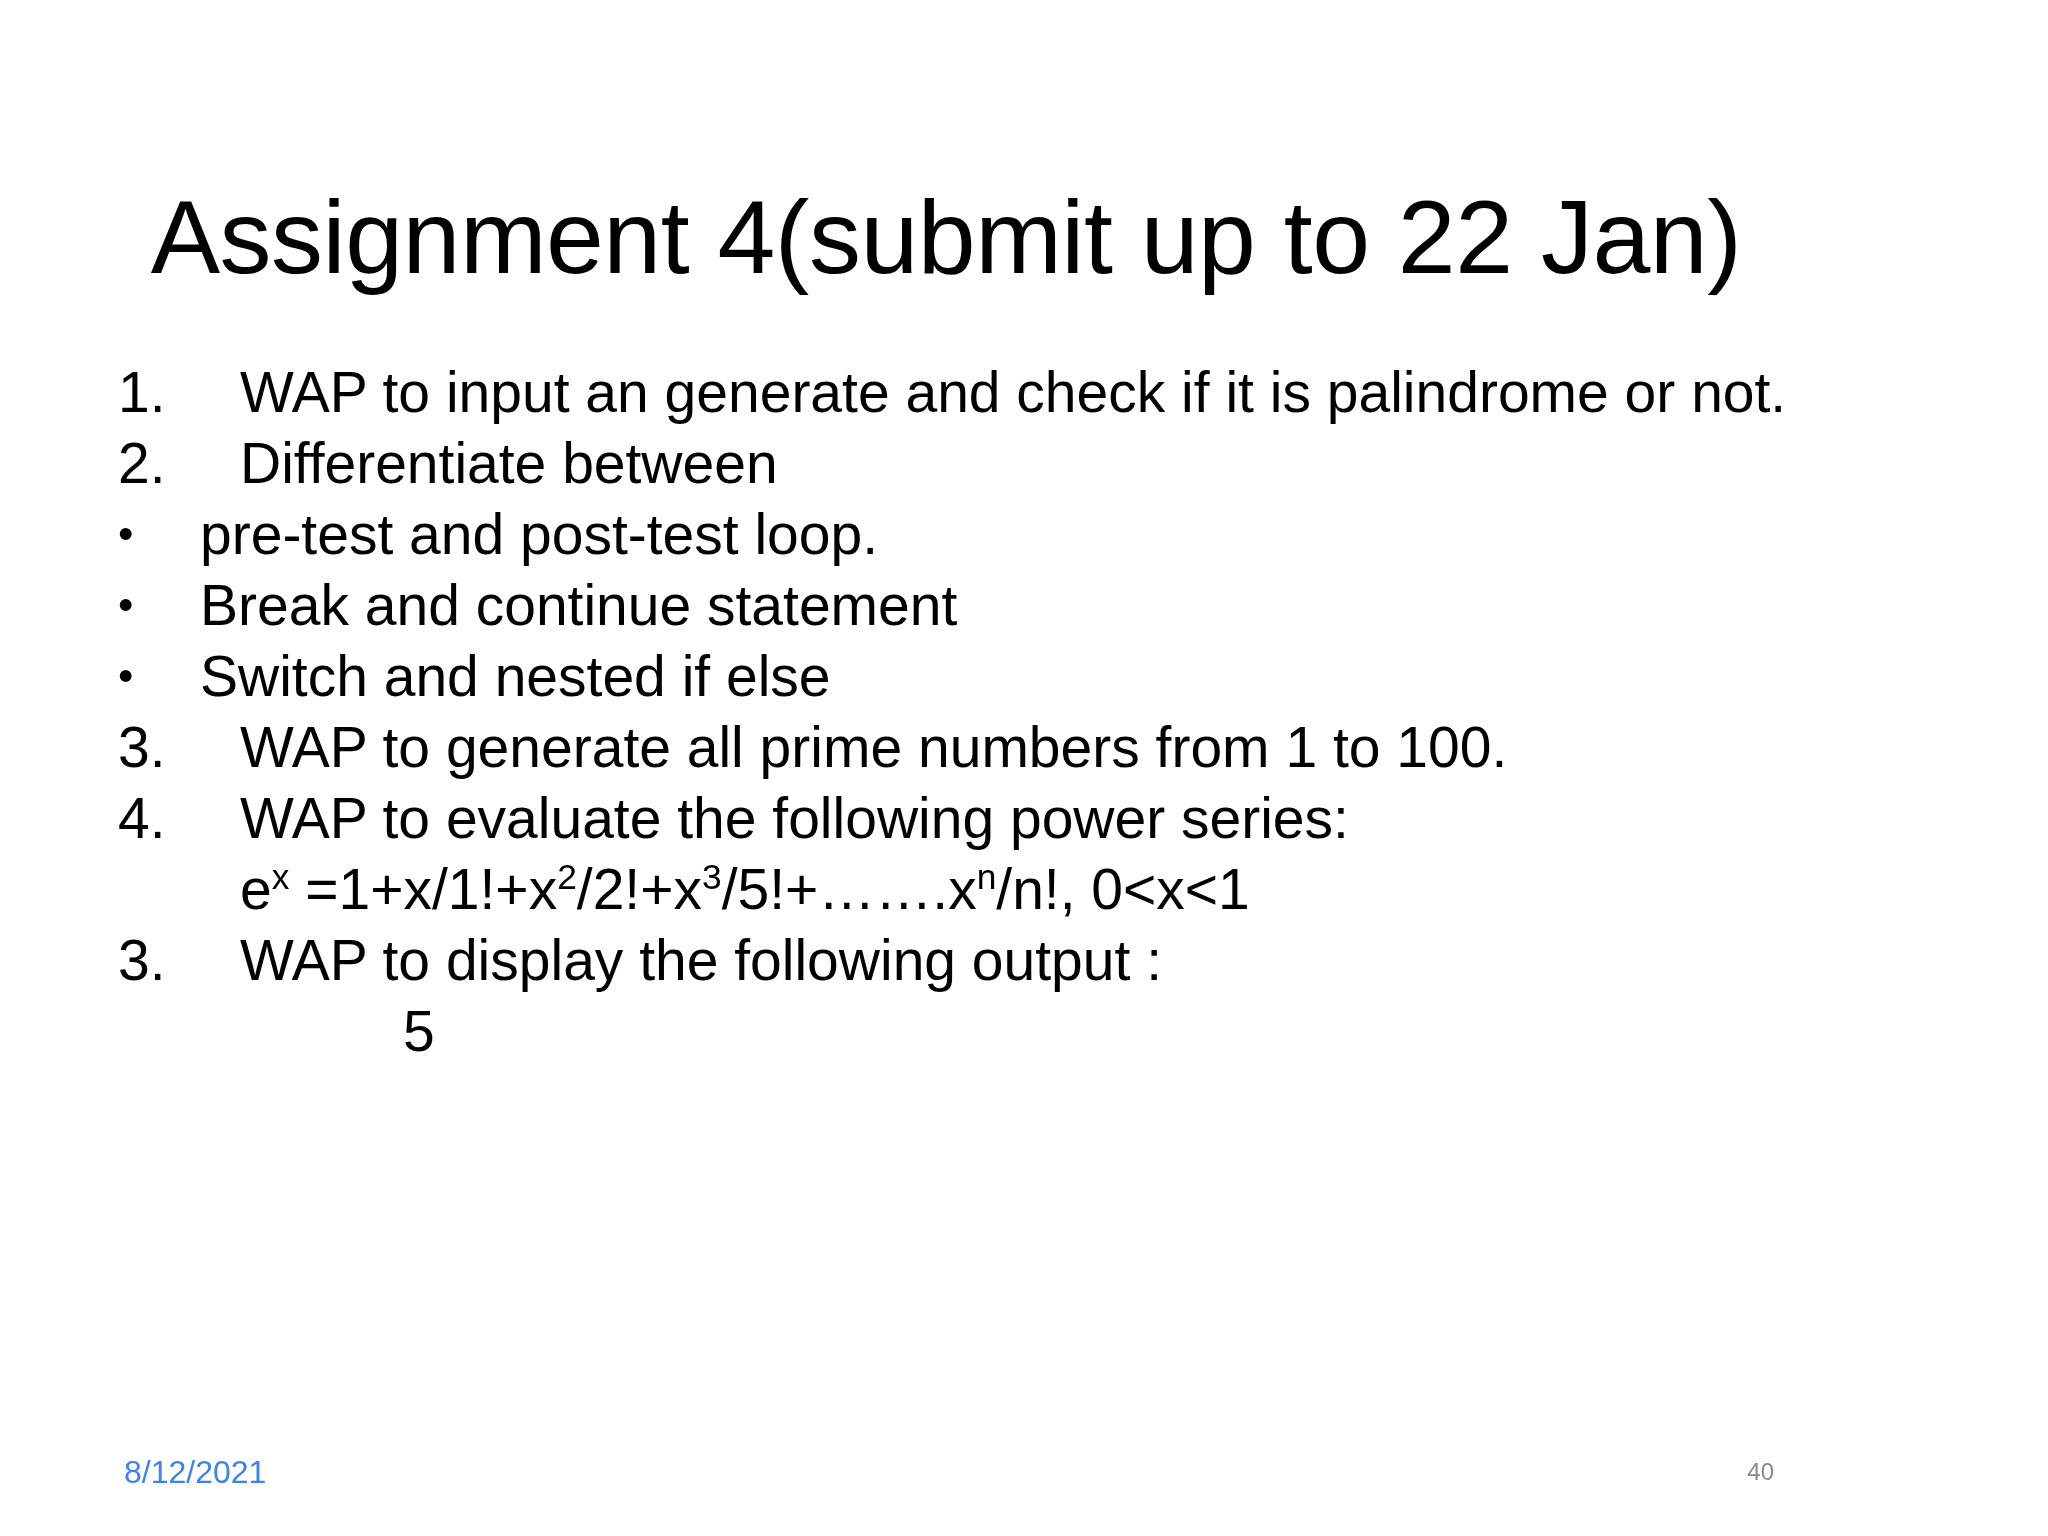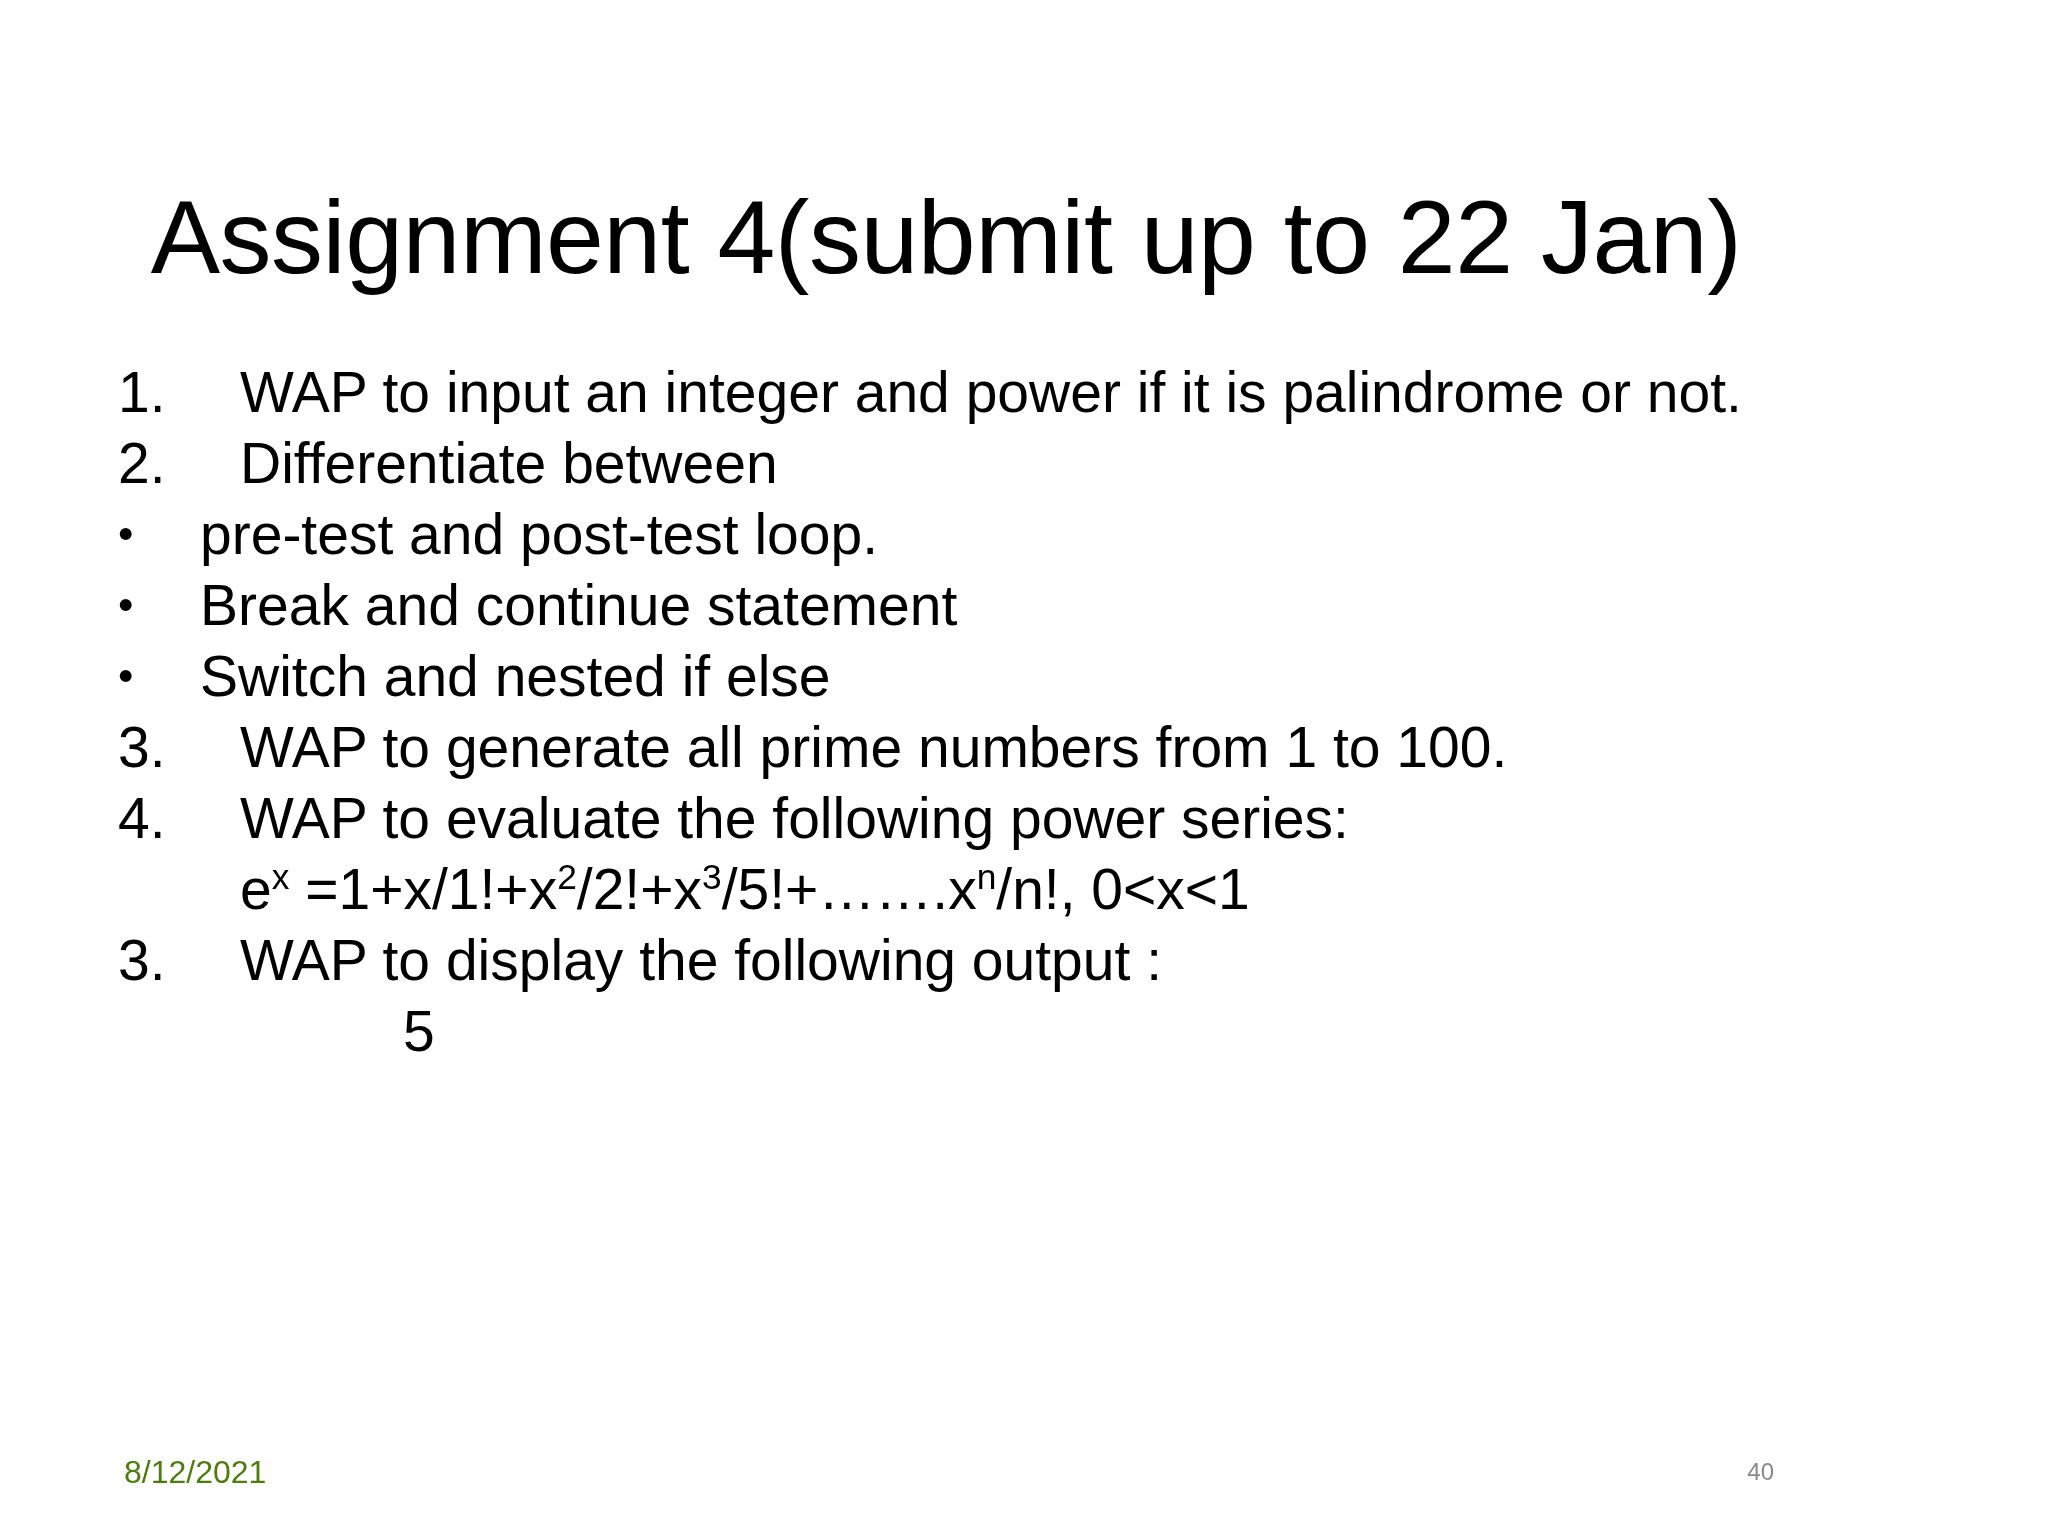--- a/index.html
+++ b/index.html
@@ -95,21 +95,21 @@
     left: 0;
     right: 0;
     bottom: 38px;
     height: 44px;
   }
   .footer-date {
     position: absolute;
     left: 124px;
     top: 0;
     font-size: 32px;
-    color: #4d7c0f;
+    color: #3b82f6;
     font-weight: 400;
   }
   .footer-page {
     position: absolute;
     right: 118px;
     top: 4px;
     font-size: 24px;
     color: #8a8a8a;
     font-weight: 400;
   }
@@ -118,21 +118,21 @@
 <body>
 
 <div class="slide">
 
   <h1 class="slide-title">Assignment 4(submit up to 22 Jan)</h1>
 
   <div class="body-block">
 
     <div class="line num">
       <span class="marker">1.</span>
-      <span class="txt">WAP to input an integer and power if it is palindrome or not.</span>
+      <span class="txt">WAP to input an generate and check if it is palindrome or not.</span>
     </div>
 
     <div class="line num">
       <span class="marker">2.</span>
       <span class="txt">Differentiate between</span>
     </div>
 
     <div class="line bul">
       <span class="marker">•</span>
       <span class="txt">pre-test and post-test loop.</span>

